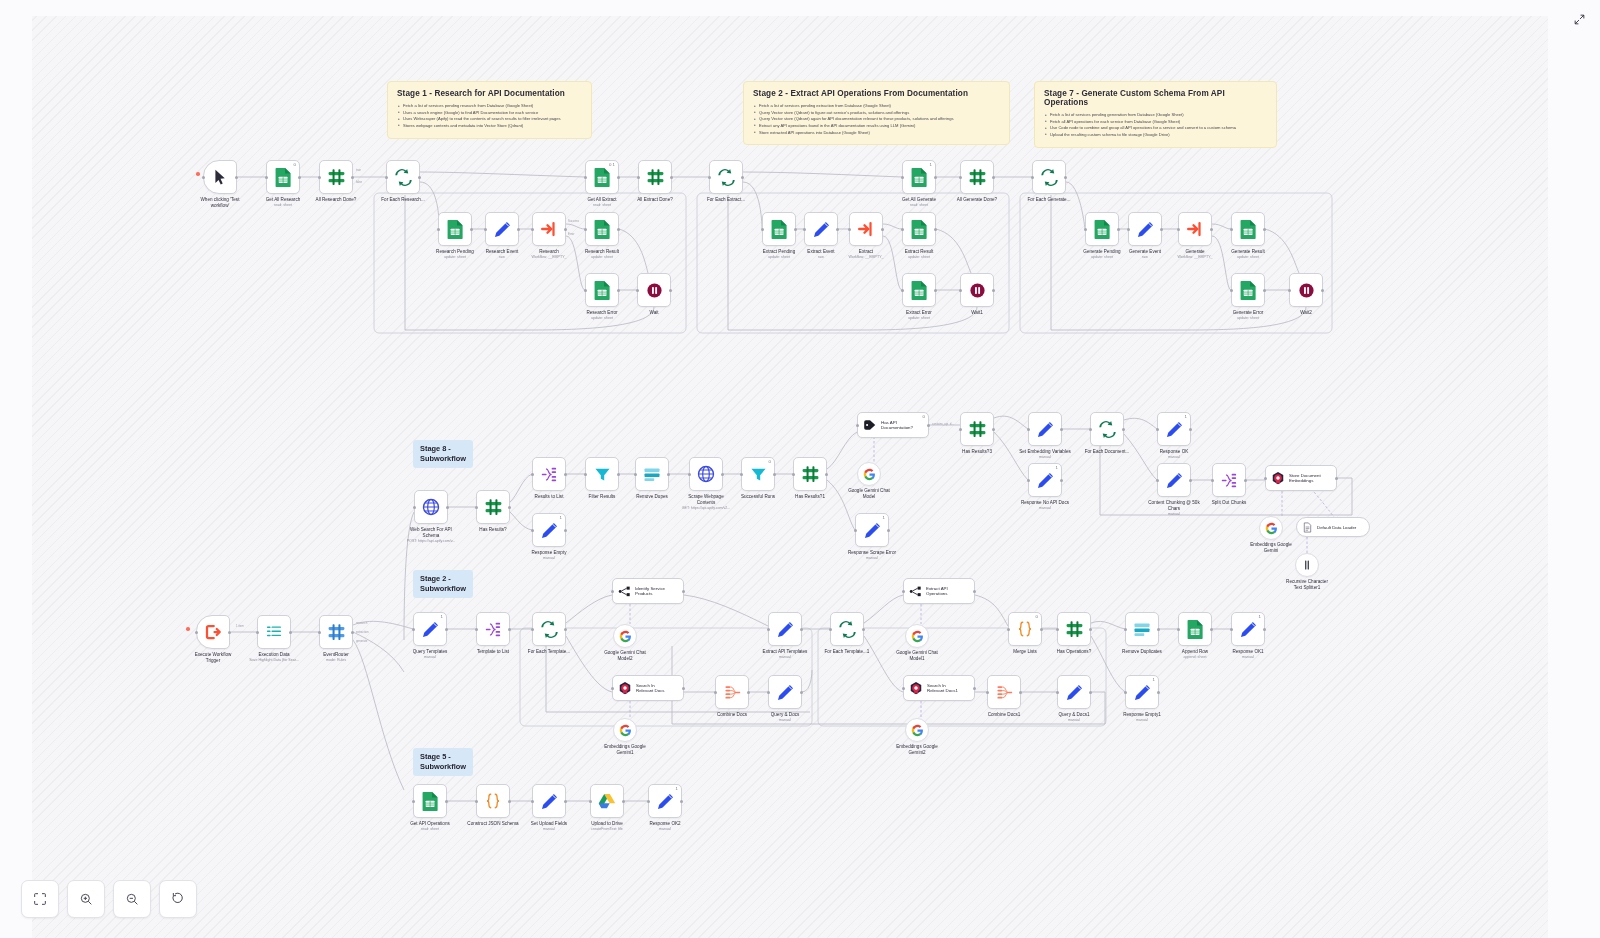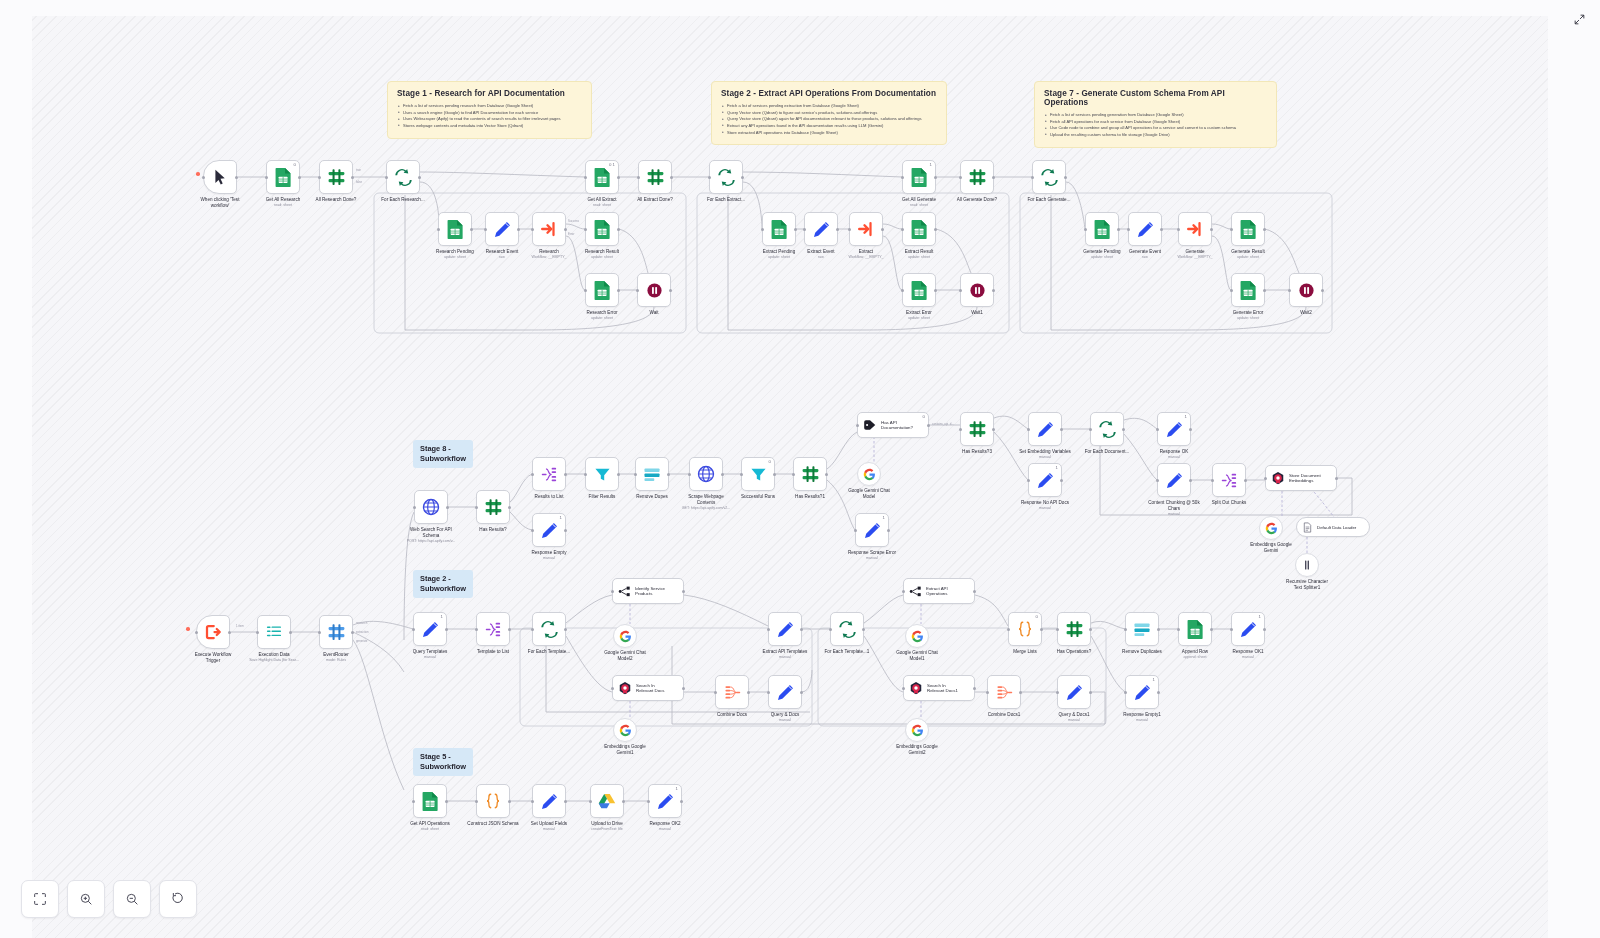--- a/index.html
+++ b/index.html
@@ -321,21 +321,21 @@
   <div class="note" style="left:387px; top:81px; width:205px;">
     <h3>Stage 1 - Research for API Documentation</h3>
     <ul>
       <li>Fetch a list of services pending research from Database (Google Sheet)</li>
       <li>Uses a search engine (Google) to find API Documentation for each service</li>
       <li>Uses Webscraper (Apify) to read the contents of search results to filter irrelevant pages</li>
       <li>Stores webpage contents and metadata into Vector Store (Qdrant)</li>
     </ul>
   </div>
 
-  <div class="note" style="left:711px; top:81px; width:236px;">
+  <div class="note" style="left:743px; top:81px; width:267px;">
     <h3>Stage 2 - Extract API Operations From Documentation</h3>
     <ul>
       <li>Fetch a list of services pending extraction from Database (Google Sheet)</li>
       <li>Query Vector store (Qdrant) to figure out service's products, solutions and offerings</li>
       <li>Query Vector store (Qdrant) again for API documentation relevant to these products, solutions and offerings</li>
       <li>Extract any API operations found in the API documentation results using LLM (Gemini)</li>
       <li>Store extracted API operations into Database (Google Sheet)</li>
     </ul>
   </div>
 

